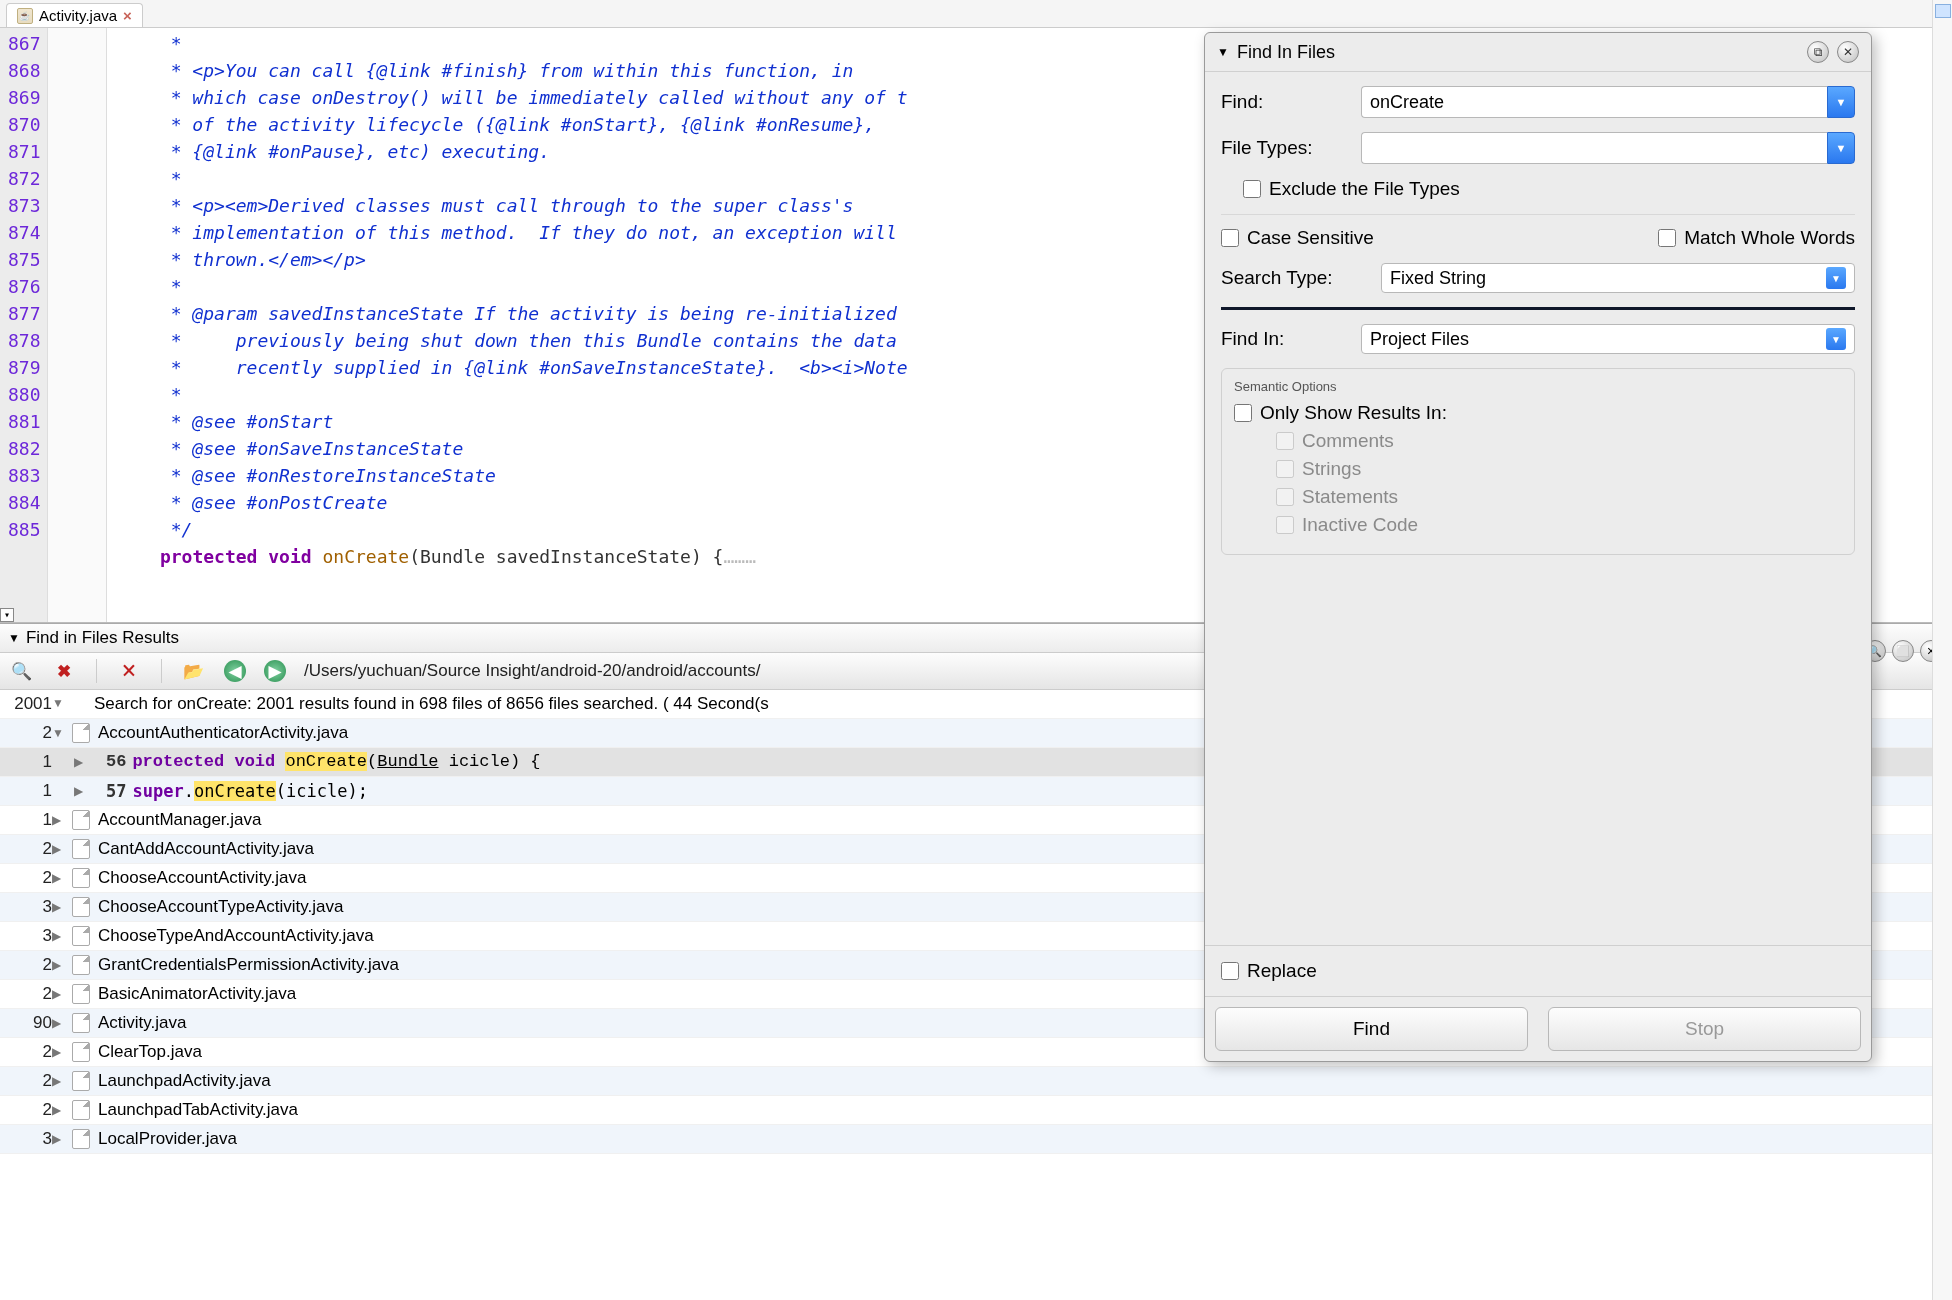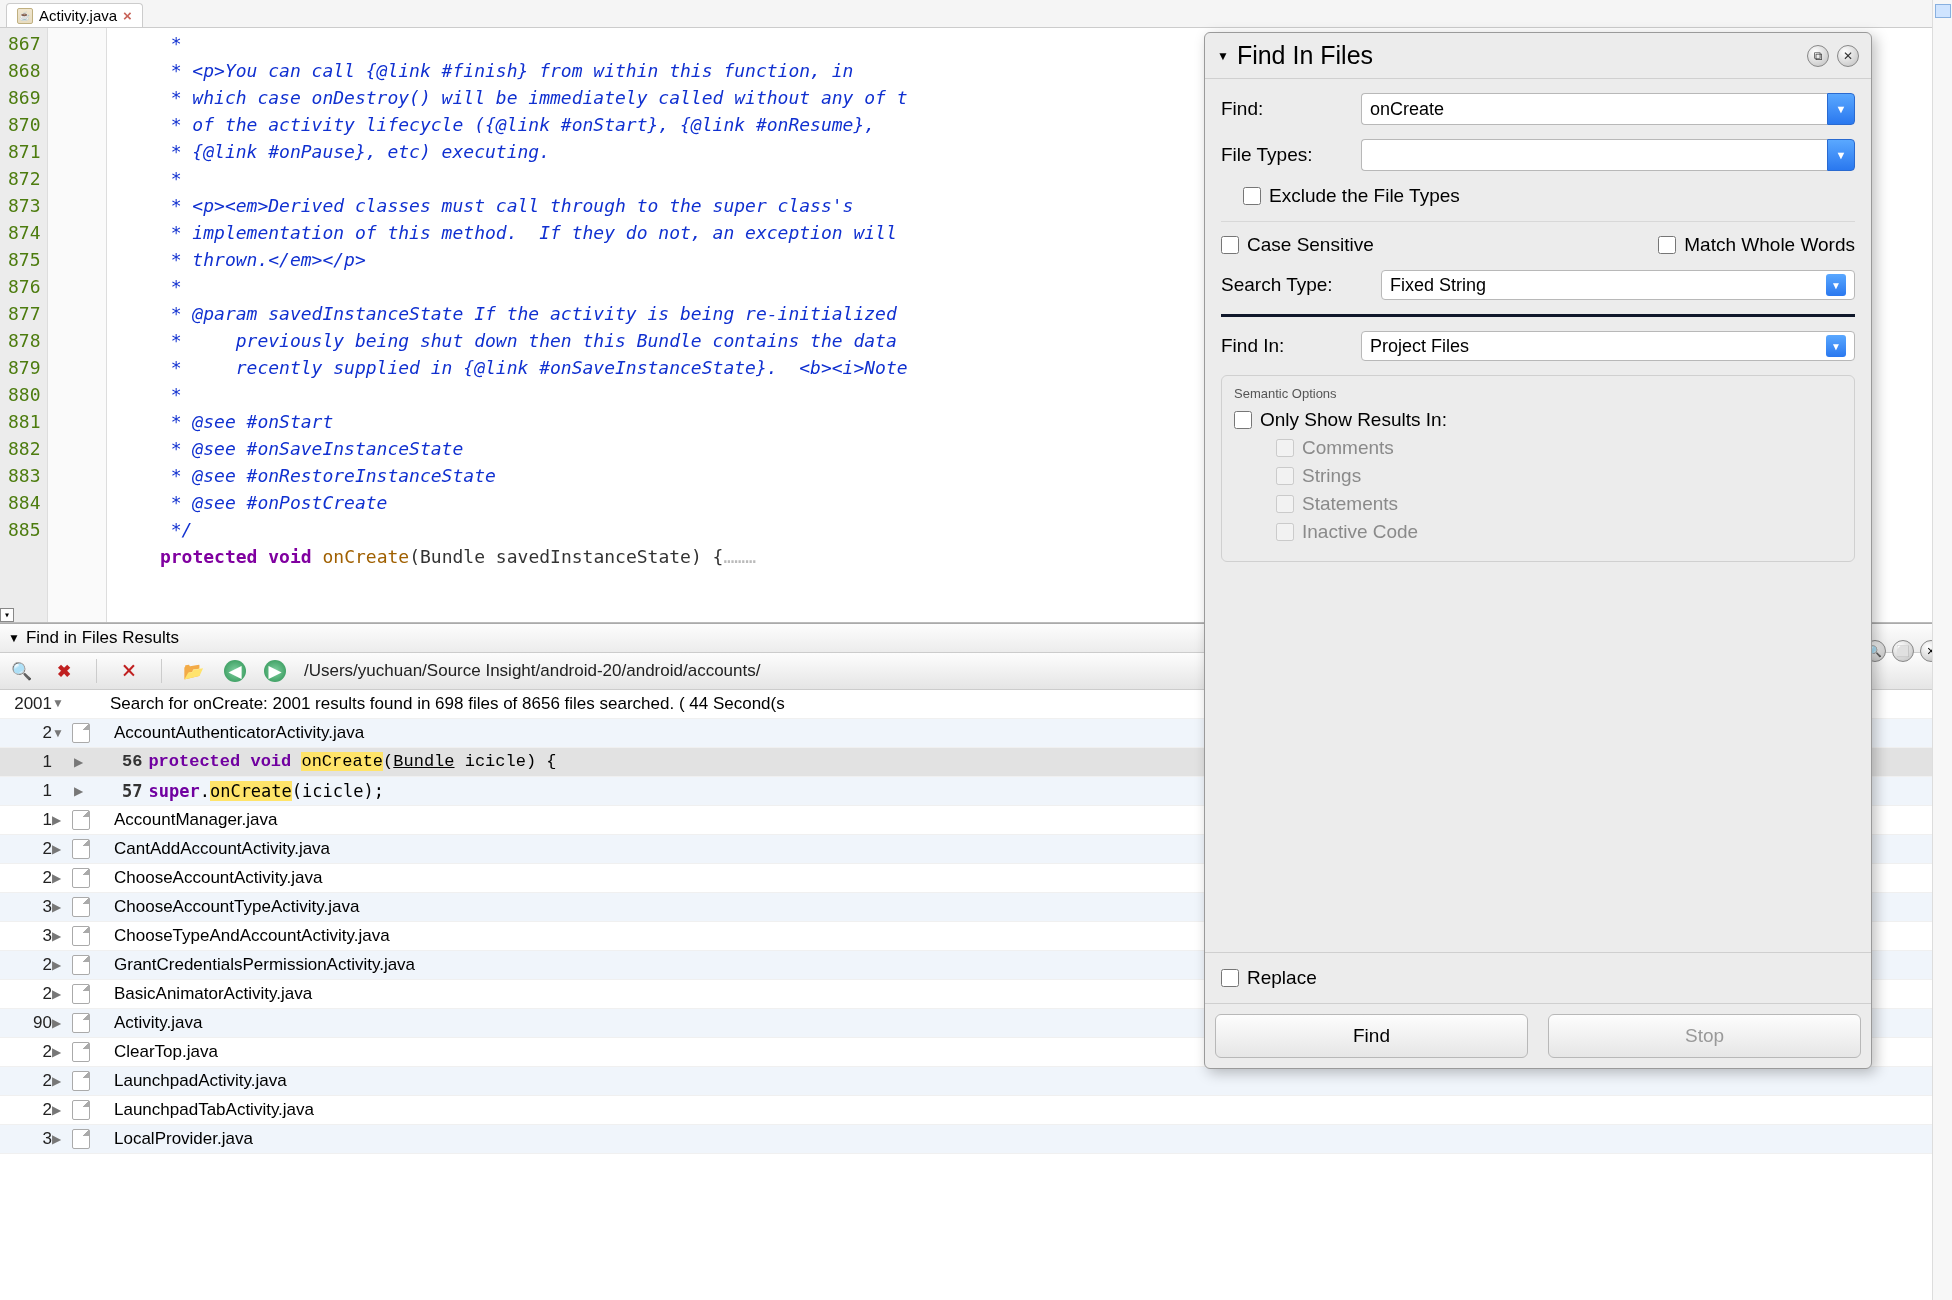--- a/index.html
+++ b/index.html
@@ -4,21 +4,21 @@
 <style>
 * { box-sizing: border-box; margin: 0; padding: 0; }
 body { font-family: -apple-system, "Helvetica Neue", Arial, sans-serif; font-size: 14px; background: #fff; color: #000; overflow: hidden; width: 1952px; height: 1300px; }
 
 .tabbar { height: 28px; background: #f5f5f5; border-bottom: 1px solid #ccc; display: flex; align-items: flex-end; padding-left: 6px; }
 .tab { background: #fff; border: 1px solid #ccc; border-bottom: none; border-radius: 4px 4px 0 0; padding: 3px 10px; display: flex; align-items: center; gap: 6px; font-size: 15px; }
 .tab .java-icon { width: 16px; height: 16px; background: linear-gradient(#f0e6d0,#e8dcc0); border:1px solid #c0b080; border-radius:2px; display:inline-flex; align-items:center; justify-content:center; font-size:9px; color:#806020; }
 .tab .close-x { color:#c8645a; font-weight:bold; cursor:pointer; }
 
 .editor-area { position: relative; height: 595px; display:flex; font-family: Menlo, Consolas, monospace; font-size: 18px; border-bottom: 1px solid #bbb; }
-.gutter { background:#ececec; color:#4d7c0f; text-align:right; padding: 2px 6px 0 8px; user-select:none; }
+.gutter { background:#ececec; color:#6d28d9; text-align:right; padding: 2px 6px 0 8px; user-select:none; }
 .gutter div { line-height: 27px; }
 .gap { width: 60px; background:#fafafa; border-left:1px solid #ddd; border-right:1px solid #ddd; }
 .code { flex:1; padding: 2px 0 0 10px; white-space: pre; color:#1a1a1a; overflow:hidden; line-height:27px; }
 .code .c { color:#1030d0; font-style:italic; }
 .code .k { color:#8000a0; font-weight:bold; }
 .code .t { color:#a06000; }
 .fold-handle { position:absolute; left:0; bottom:0; width:14px; height:14px; border:1px solid #888; background:#fdfdfd; font-size:10px; line-height:12px; text-align:center; }
 
 .results-panel { border-top:1px solid #aaa; }
 .results-header { background: linear-gradient(#fdfdfd,#ececec); border-bottom:1px solid #ccc; padding:4px 8px; display:flex; align-items:center; gap:6px; font-size:17px; }
@@ -30,30 +30,30 @@
 
 .results-body { font-size:17px; }
 .res-row { display:flex; align-items:center; padding: 2px 0 2px 8px; border-bottom:1px solid #f0f0f0; line-height:24px; }
 .res-row.alt { background:#f0f5fb; }
 .res-row.sel { background:#e2e2e2; }
 .res-count { width:44px; color:#222;text-align:right; }
 .res-arrow { width:16px; color:#777; font-size:12px; }
 .res-arrow.down { transform: translateY(-1px); }
 .res-fileico { width:18px; height:20px; margin:0 8px 0 4px; display:inline-block; background:#fff; border:1px solid #aaa; border-radius:2px; position:relative; }
 .res-fileico::after { content:""; position:absolute; top:0; right:0; width:6px; height:6px; background:linear-gradient(135deg,#fff 49%, #aaa 50%); }
-.res-text { flex:1;margin-left:16px; }
+.res-text { flex:1; }
 .res-text .ln { color:#333; font-weight:bold; margin-right:6px; }
 .res-text .kw { color:#7000a0; font-weight:bold; }
 .res-text .hl { background:#ffe46a; }
 .res-text .ty { color:#000; text-decoration: underline; }
 
 .find-panel { position:absolute; top:32px; right:80px; width:668px; background:#ececec; border:1px solid #9a9a9a; border-radius:6px; box-shadow: 4px 4px 14px rgba(0,0,0,0.25); }
 .fp-title { display:flex; align-items:center; gap:8px; padding:8px 12px; border-bottom:1px solid #d0d0d0; }
 .fp-title .twisty { font-size:12px; }
-.fp-title .title-text { flex:1; font-size:25px; }
+.fp-title .title-text { flex:1; font-size:18px; }
 .fp-winbtn { width:22px; height:22px; border-radius:50%; background: radial-gradient(circle at 35% 30%, #fff, #bdbdbd); border:1px solid #888; display:inline-flex; align-items:center; justify-content:center; font-size:12px; color:#333; cursor:pointer; }
 .fp-body { padding: 14px 16px 10px 16px; }
 .fp-row { display:flex; align-items:center; margin-bottom:14px; gap:10px; }
 .fp-label { width:130px; font-size:19px; text-align:left; }
 .fp-input-wrap { flex:1; display:flex; }
 .fp-input { flex:1; height:32px; border:1px solid #b8b8b8; border-right:none; border-radius:4px 0 0 4px; padding:0 8px; font-size:18px; background:#fff; }
 .fp-dd { width:28px; height:32px; background: linear-gradient(#5aa8ff,#2a78ef); border:1px solid #2a6ad0; border-radius:0 4px 4px 0; display:flex; align-items:center; justify-content:center; color:#fff; font-size:11px; cursor:pointer; }
 .fp-select { flex:1; height:30px; border:1px solid #b8b8b8; border-radius:4px; padding:0 8px; font-size:18px; background:#fff; display:flex; align-items:center; justify-content:space-between; }
 .fp-select .caret { width:20px; height:22px; background: linear-gradient(#5aa8ff,#2a78ef); border-radius:3px; display:flex; align-items:center; justify-content:center; color:#fff; font-size:10px; }
 .fp-check { display:flex; align-items:center; gap:8px; font-size:19px; }

